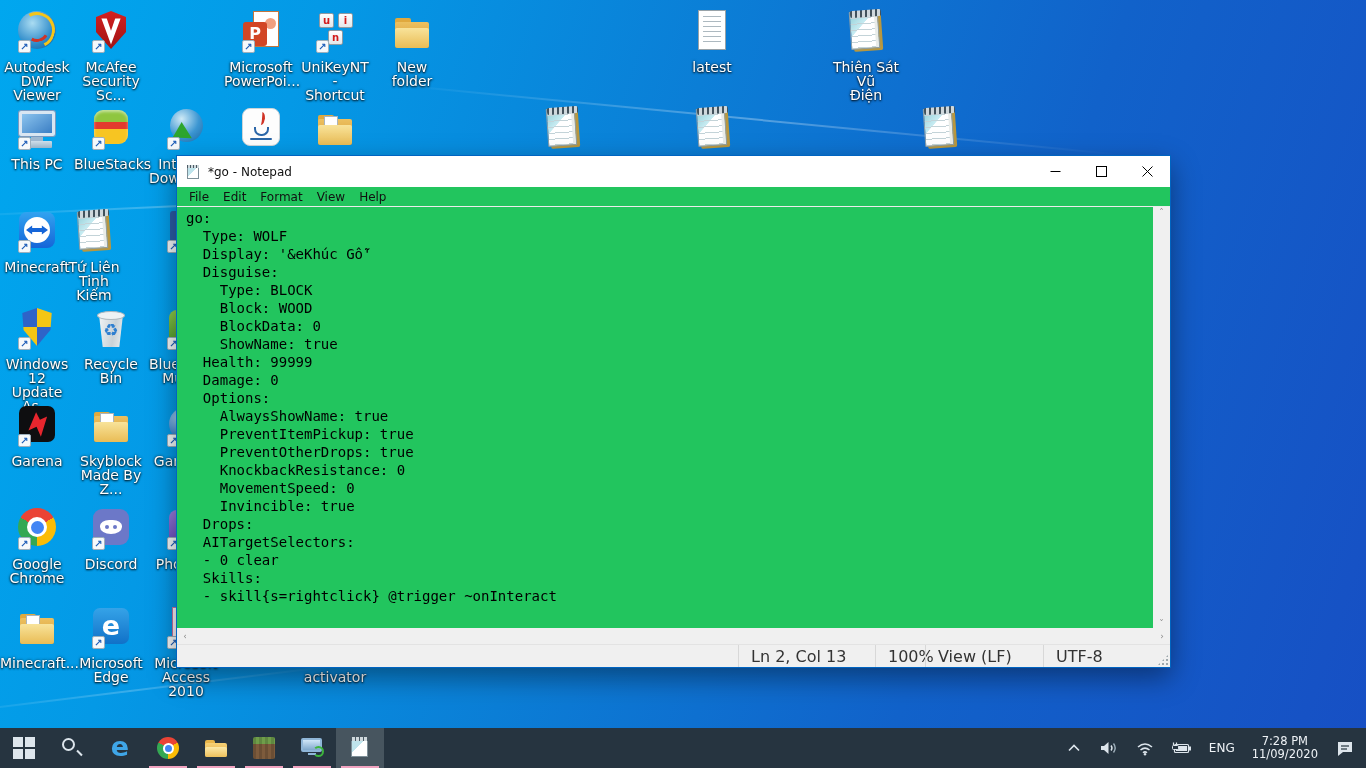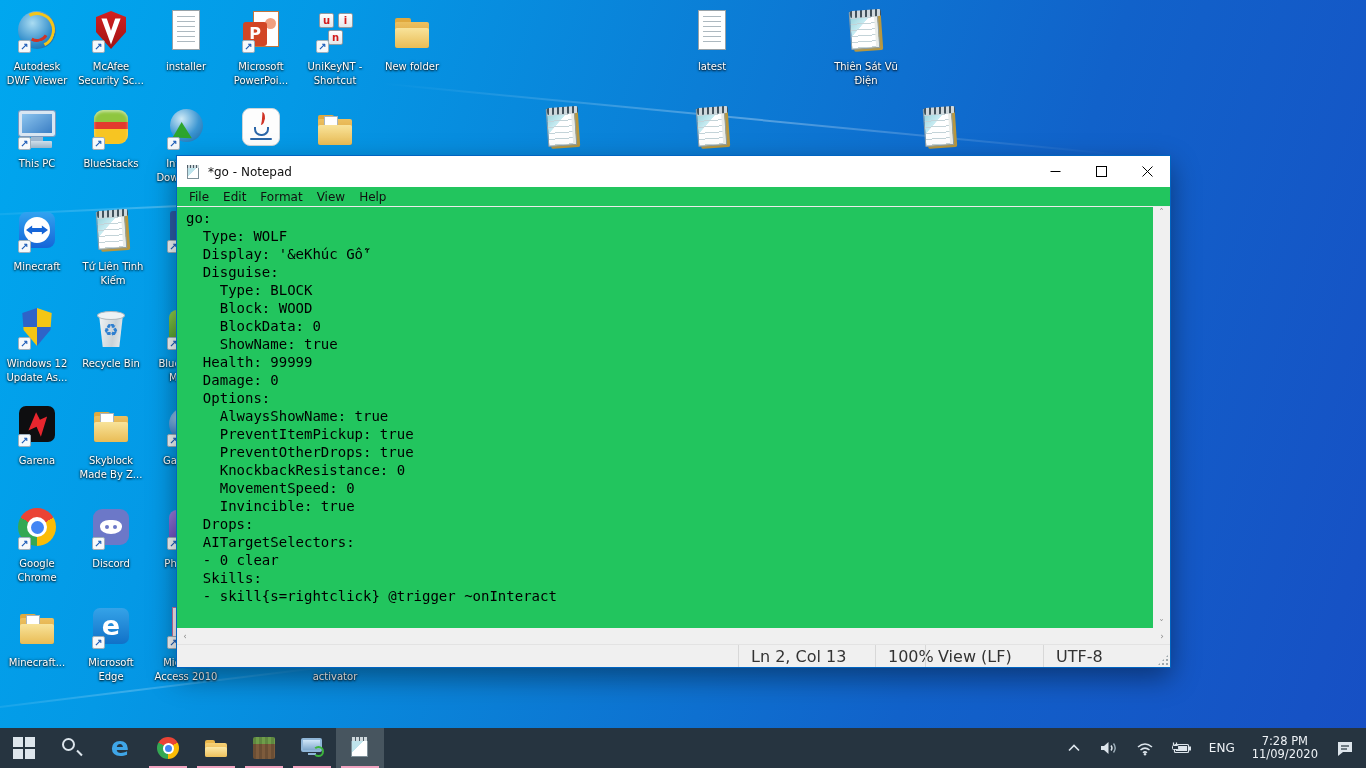--- a/index.html
+++ b/index.html
@@ -10,21 +10,21 @@
   
   .beam { position:absolute; height:2px; pointer-events:none;
           background:linear-gradient(90deg,rgba(255,255,255,0),rgba(255,255,255,.38),rgba(255,255,255,0)); }
   #beam1 { left:-60px; top:200px; width:700px; transform:rotate(-2.6deg); }
   #beam2 { left:380px; top:118px; width:740px; transform:rotate(5.5deg); opacity:.8; }
   #beam3 { left:-80px; top:690px; width:420px; transform:rotate(-7deg); opacity:.55; }
 
   
   #desktop { position:absolute; inset:0 0 40px 0; z-index:1; }
   .desk-icon { position:absolute; width:74px; text-align:center; cursor:default; }
-  .dlabel { margin-top:6px; font-size:10px; line-height:14px; color:#fff; white-space:pre-line;
+  .dlabel { margin-top:6px; font-size:14px; line-height:14px; color:#fff; white-space:pre-line;
             text-shadow:0 1px 2px rgba(0,0,0,.9),0 0 3px rgba(0,0,0,.65); }
   .ic { position:relative; width:48px; height:48px; margin:0 auto; }
   .ic i,.ic b { position:absolute; display:block; font-style:normal; }
   .sc { left:5px; bottom:1px; width:13px; height:13px; background:#f5f9fb; border:1px solid #9db0bd;
         border-radius:2px; color:#1e5eb8; font-size:10px; font-weight:bold; line-height:11px; text-align:center; }
 
   
   .np-back  { left:11px; top:7px; width:29px; height:38px; background:#b8973f; border-radius:2px; transform:rotate(-4deg); }
   .np-page  { left:8px; top:5px; width:29px; height:38px; transform:rotate(-4deg); border:1px solid #8fa0a8; border-radius:1px;
               background:repeating-linear-gradient(180deg,rgba(0,0,0,0) 0 5px,#c3d3d8 5px 6px),
@@ -204,27 +204,20 @@
     </div>
     <div class="desk-icon" style="left: 74px; top: 6px;">
       <div class="ic ic-mcafee">
         <i class="mc-sh"></i>
         <i class="mc-v"></i>
         <b class="sc">↗</b>
       </div>
       <div class="dlabel">McAfee
 Security Sc...</div>
     </div>
-    <div class="desk-icon" style="left: 149px; top: 6px;">
-      <div class="ic ic-textdoc">
-        <i class="td-page"></i>
-        <i class="td-lines"></i>
-      </div>
-      <div class="dlabel">installer</div>
-    </div>
     <div class="desk-icon" style="left: 224px; top: 6px;">
       <div class="ic ic-powerpoint">
         <i class="pp-doc"></i>
         <i class="pp-pie"></i>
         <i class="pp-sq">P</i>
         <b class="sc">↗</b>
       </div>
       <div class="dlabel">Microsoft
 PowerPoi...</div>
     </div>
@@ -331,21 +324,21 @@
     </div>
     <div class="desk-icon" style="left: 0px; top: 206px;">
       <div class="ic ic-teamviewer">
         <i class="tv-sq"></i>
         <i class="tv-ci"></i>
         <i class="tv-ar"></i>
         <b class="sc">↗</b>
       </div>
       <div class="dlabel">Minecraft</div>
     </div>
-    <div class="desk-icon" style="left: 76px; top: 206px;">
+    <div class="desk-icon" style="left: 57px; top: 206px;">
       <div class="ic ic-notepad">
         <i class="np-back"></i>
         <i class="np-page"></i>
         <i class="np-spiral"></i>
       </div>
       <div class="dlabel">Tứ Liên Tinh
 Kiếm</div>
     </div>
     <div class="desk-icon" style="left: 149px; top: 206px;">
       <div class="ic ic-word">

